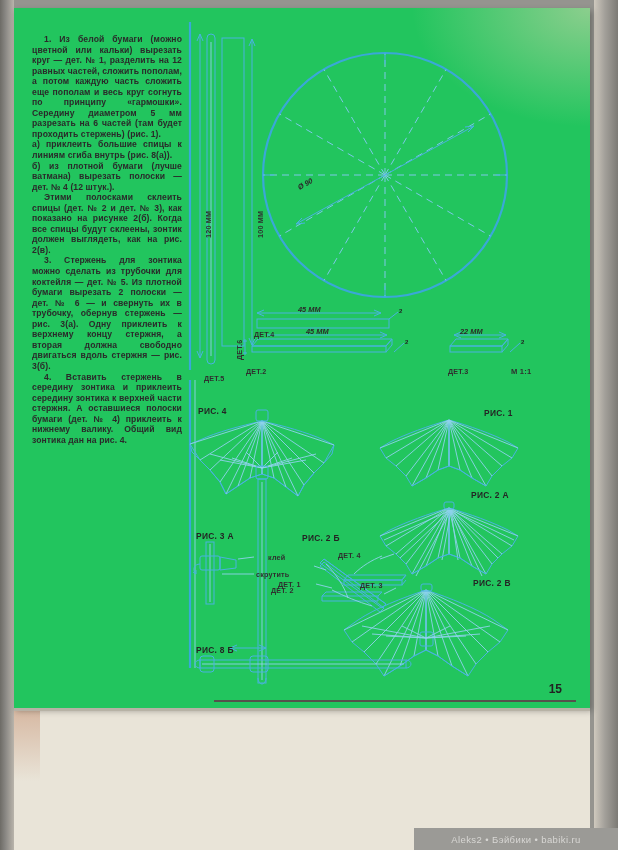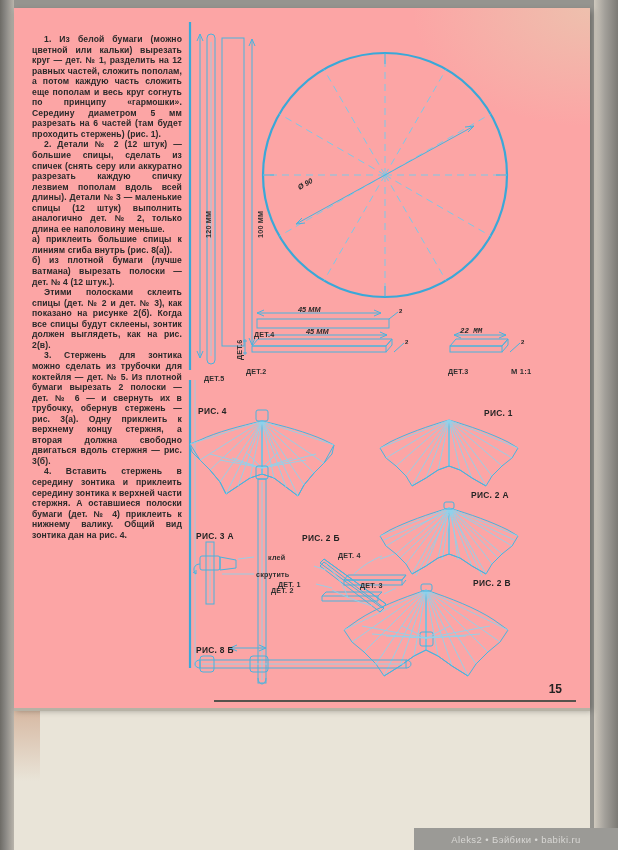--- a/index.html
+++ b/index.html
@@ -11,21 +11,21 @@
     position:relative;
   }
   
   #scan{position:absolute;inset:0;background:#95948f;}
   #gutter-left{position:absolute;left:0;top:0;width:14px;height:850px;
     background:linear-gradient(90deg,#6d6b66 0%,#8a8884 40%,#b9b4ab 100%);}
   #gutter-right{position:absolute;right:0;top:0;width:24px;height:850px;
     background:linear-gradient(90deg,#cfc9be 0%,#a3a09a 45%,#7c7a75 100%);}
   #page{
     position:absolute;left:14px;top:8px;width:576px;height:700px;
-    background:#fca5a5;
+    background:#22c55e;
     box-shadow:2px 3px 6px rgba(0,0,0,.30);
   }
   #page:before{ 
     content:"";position:absolute;right:0;top:0;width:180px;height:120px;
     background:radial-gradient(ellipse at top right,rgba(226,214,180,.55),rgba(253,251,240,0) 70%);
     pointer-events:none;
   }
   #page-bottom-rule{position:absolute;left:14px;top:708px;width:576px;height:3px;
      background:#b7b2a5;}
   #below-page{position:absolute;left:14px;top:711px;width:576px;height:139px;
@@ -78,21 +78,20 @@
 
   <div id="gutter-left"></div>
   <div id="gutter-right"></div>
   <div id="below-page"></div>
   <div id="spine-smudge"></div>
 
   <div id="page">
 
     <div id="text-col">
       <p class="indent">1. Из белой бумаги (можно цветной или кальки) вырезать круг — дет. № 1, разделить на 12 равных частей, сложить пополам, а потом каждую часть сложить еще пополам и весь круг согнуть по принципу «гармошки». Середину диаметром 5 мм разрезать на 6 частей (там будет проходить стержень) (рис. 1).</p>
-      <p class="indent">2. Детали № 2 (12 штук) — большие спицы, сделать из спичек (снять серу или аккуратно разрезать каждую спичку лезвием пополам вдоль всей длины). Детали № 3 — маленькие спицы (12 штук) выполнить аналогично дет. № 2, только длина ее наполовину меньше.</p>
       <p>а) приклеить большие спицы к линиям сгиба внутрь (рис. 8(а)).</p>
       <p>б) из плотной бумаги (лучше ватмана) вырезать полоски — дет. № 4 (12 штук.).</p>
       <p class="indent">Этими полосками склеить спицы (дет. № 2 и дет. № 3), как показано на рисунке 2(б). Когда все спицы будут склеены, зонтик должен выглядеть, как на рис. 2(в).</p>
       <p class="indent">3. Стержень для зонтика можно сделать из трубочки для коктейля — дет. № 5. Из плотной бумаги вырезать 2 полоски — дет. № 6 — и свернуть их в трубочку, обернув стержень — рис. 3(а). Одну приклеить к верхнему концу стержня, а вторая должна свободно двигаться вдоль стержня — рис. 3(б).</p>
       <p class="indent">4. Вставить стержень в середину зонтика и приклеить середину зонтика к верхней части стержня. А оставшиеся полоски бумаги (дет. № 4) приклеить к нижнему валику. Общий вид зонтика дан на рис. 4.</p>
     </div>
 
     <svg class="draw" width="576" height="400">
 
       <line class="ln-th" x1="176" y1="14" x2="176" y2="362" stroke="#6fc3e6"></line>
@@ -187,21 +186,21 @@
     <div class="dim" style="left:282px;top:176px;transform:rotate(-29deg);transform-origin:0 0;">Ø 90</div>
 
     <div class="dim" style="left:284px;top:297px;">45 ММ</div>
     <div class="lbl" style="left:240px;top:322px;">ДЕТ.4</div>
     <div class="tiny" style="left:385px;top:300px;">2</div>
 
     <div class="dim" style="left:292px;top:319px;">45 ММ</div>
     <div class="lbl" style="left:232px;top:359px;">ДЕТ.2</div>
     <div class="tiny" style="left:391px;top:331px;">2</div>
 
-    <div class="dim" style="left:446px;top:319px;font-family:Liberation Mono, monospace;">22 ММ</div>
+    <div class="dim" style="left:446px;top:319px;">22 ММ</div>
     <div class="lbl" style="left:434px;top:359px;">ДЕТ.3</div>
     <div class="tiny" style="left:507px;top:331px;">2</div>
 
     <div class="lbl" style="left:497px;top:359px;font-size:7.6px;">М 1:1</div>
 
     <svg class="draw" width="576" height="700">
 
       <line class="ln-th" x1="176" y1="372" x2="176" y2="660" stroke="#6fc3e6" stroke-width="2.2"></line>
       <line class="ln-lt" x1="181" y1="372" x2="181" y2="660"></line>
 

